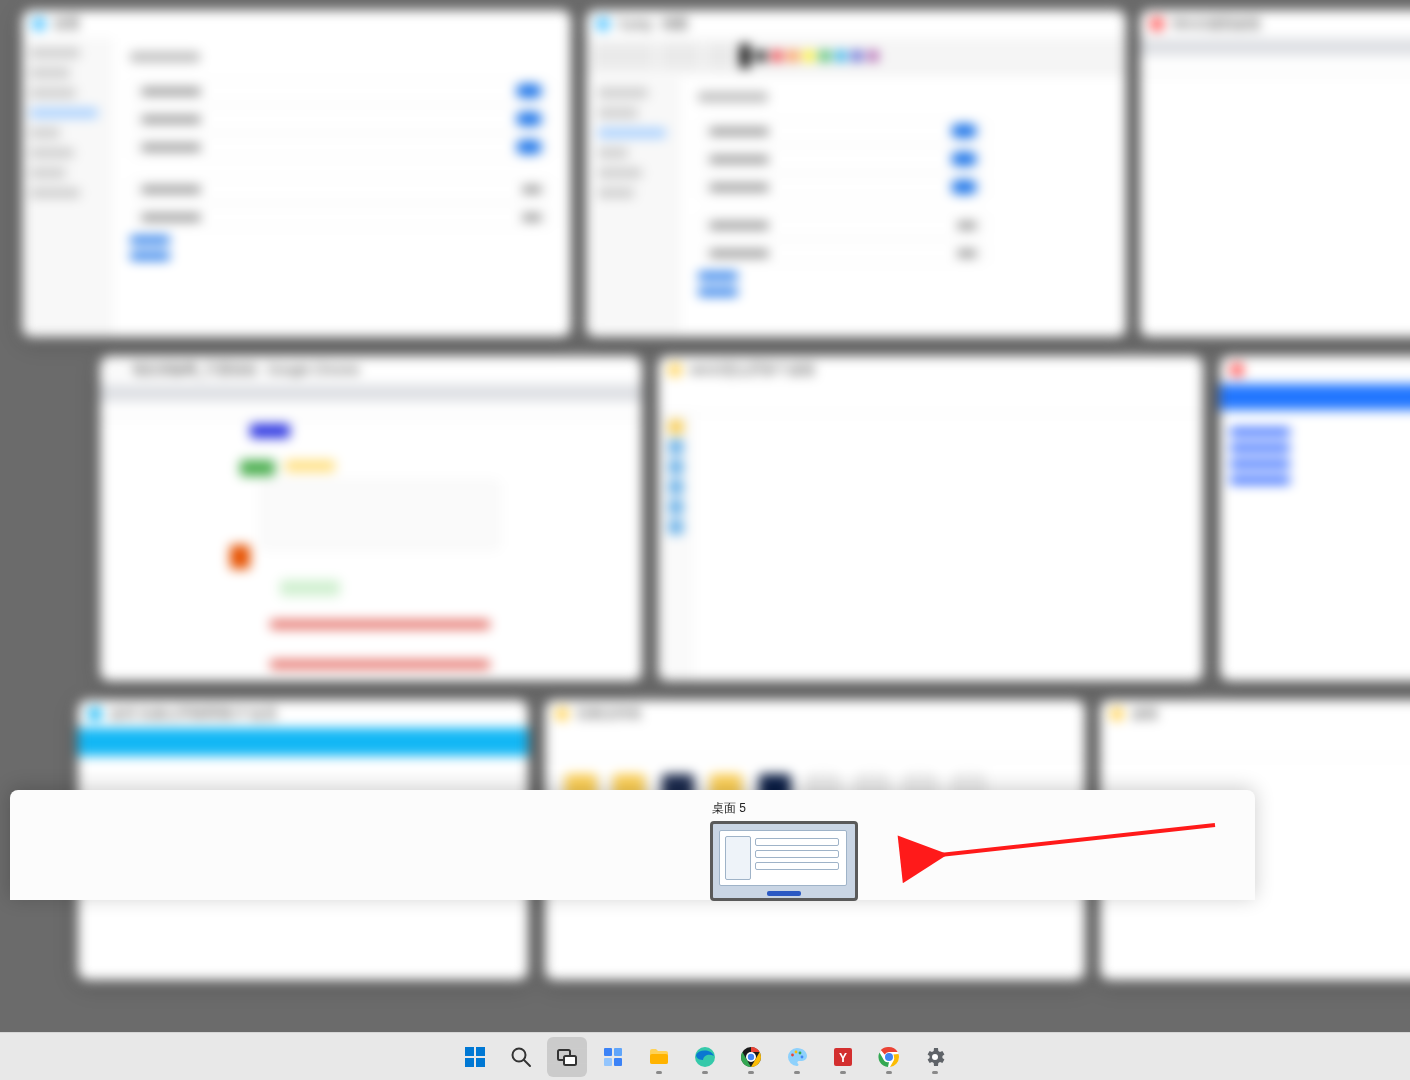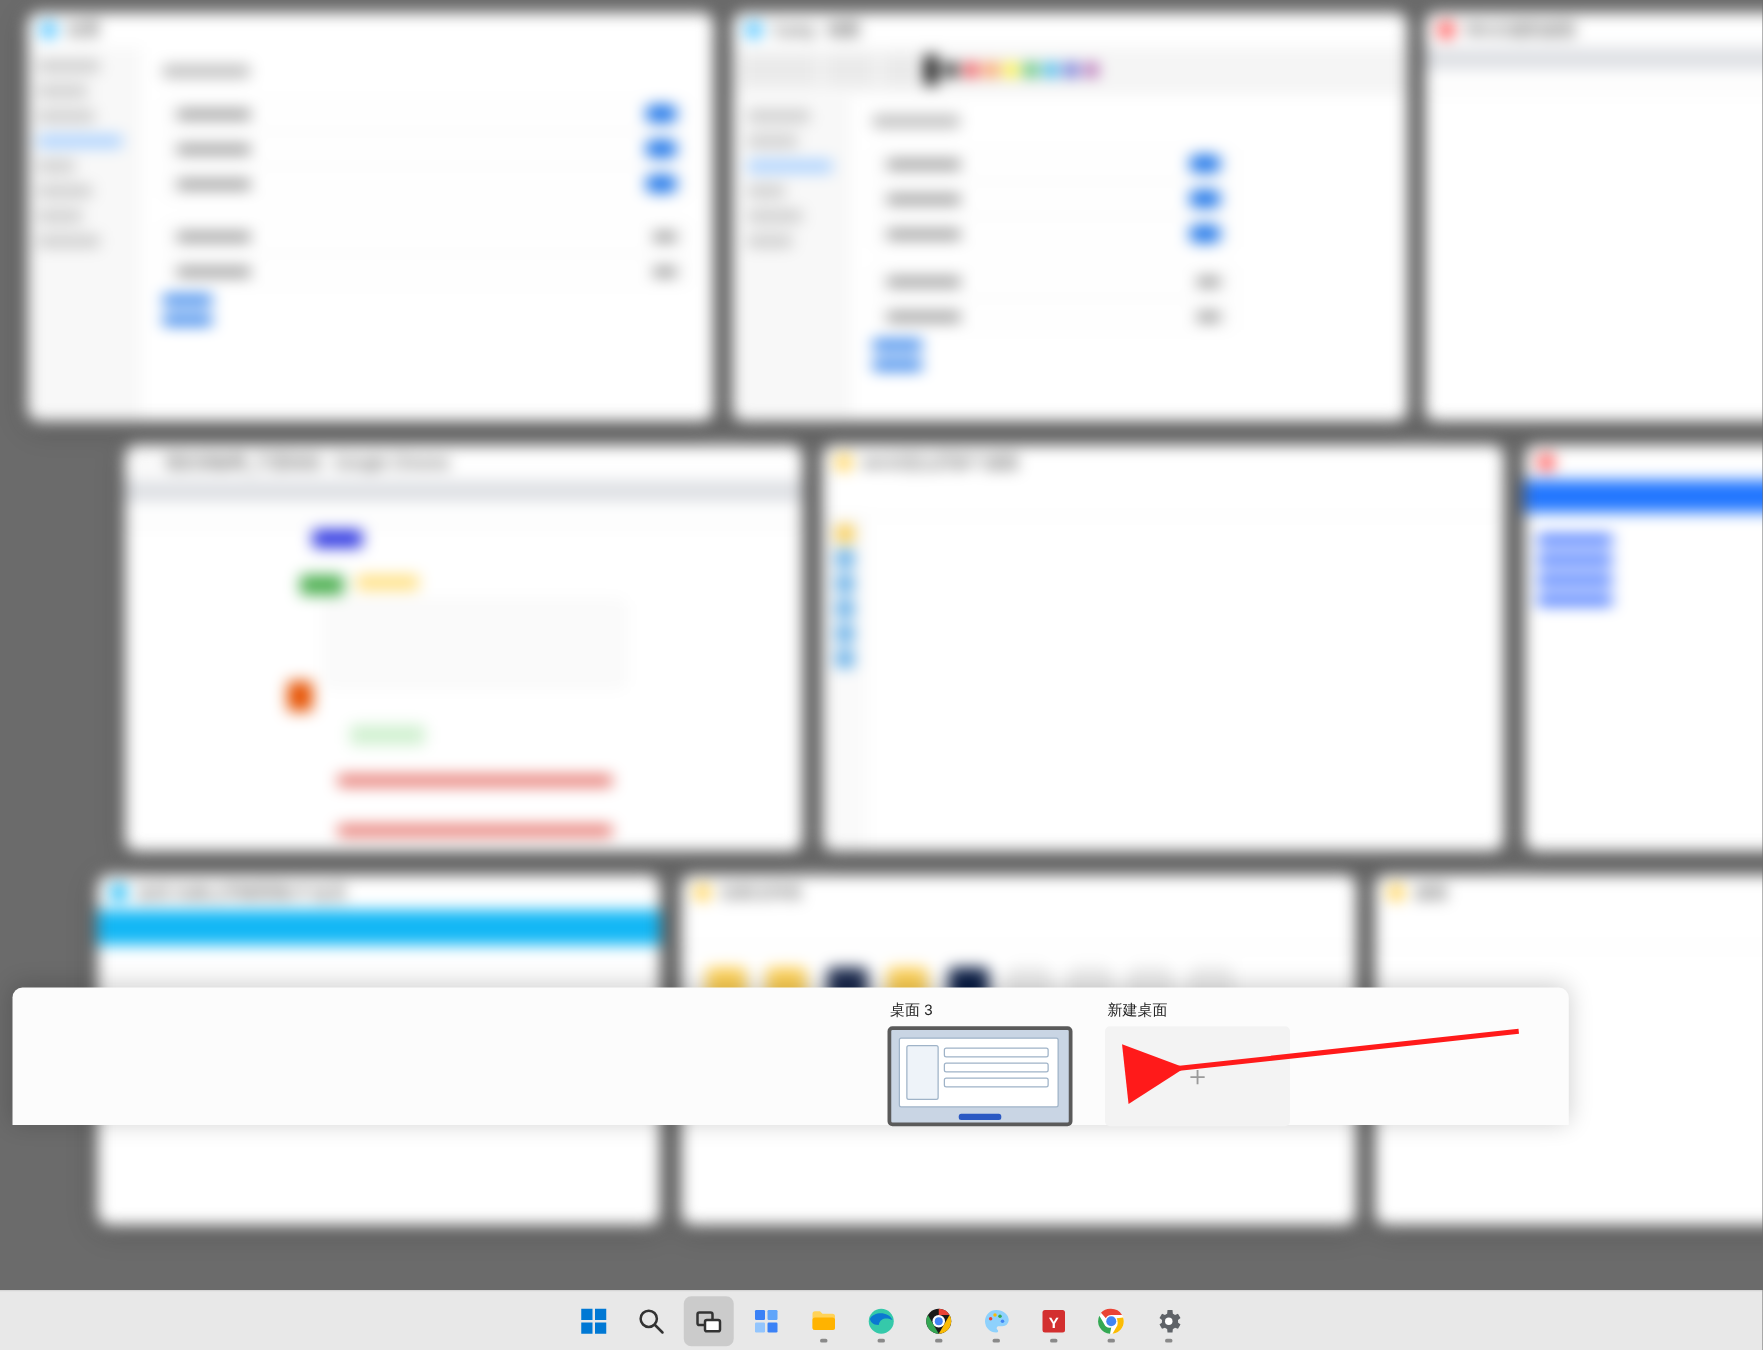--- a/index.html
+++ b/index.html
@@ -294,34 +294,28 @@
     <div class="tv-body">
       <div class="exp-ribbon"></div>
     </div>
   </div>
 </div>
 
 <div class="blur-strip"></div>
 
 <div class="vd-bar">
   <div class="vd-slot">
-    <div class="vd-label">桌面 3</div>
+    <div class="vd-label">桌面 5</div>
     <div class="vd-thumb current">
       <div class="mini" style="left:6px;top:6px;width:128px;height:56px;"></div>
       <div class="mini" style="left:12px;top:12px;width:26px;height:44px;background:#eef3f9;"></div>
       <div class="mini" style="left:42px;top:14px;width:84px;height:8px;"></div>
       <div class="mini" style="left:42px;top:26px;width:84px;height:8px;"></div>
       <div class="mini" style="left:42px;top:38px;width:84px;height:8px;"></div>
       <div class="vd-taskbar-mini"></div>
-    </div>
-  </div>
-  <div class="vd-slot">
-    <div class="vd-label">新建桌面</div>
-    <div class="vd-thumb new">
-      <span class="vd-plus">＋</span>
     </div>
   </div>
 </div>
 
 <svg class="arrow" width="1410" height="1080">
   <defs>
     <marker id="ah" markerWidth="14" markerHeight="12" refX="2" refY="6" orient="auto">
       <path d="M12,0 L0,6 L12,12 Z" fill="#ff1a1a"></path>
     </marker>
   </defs>

